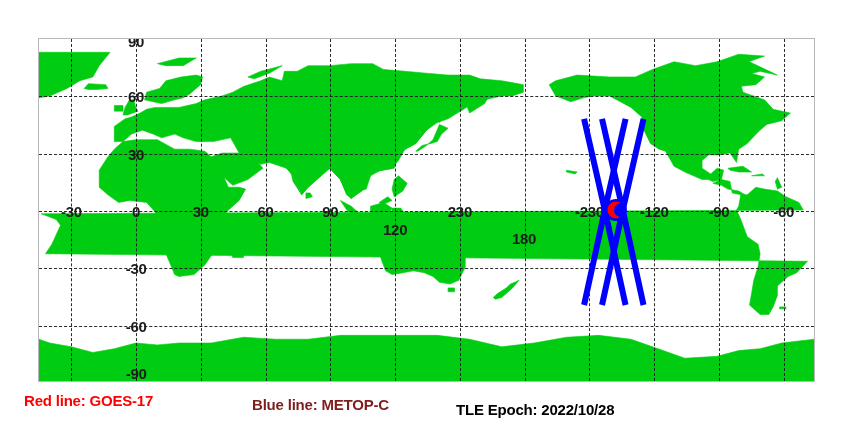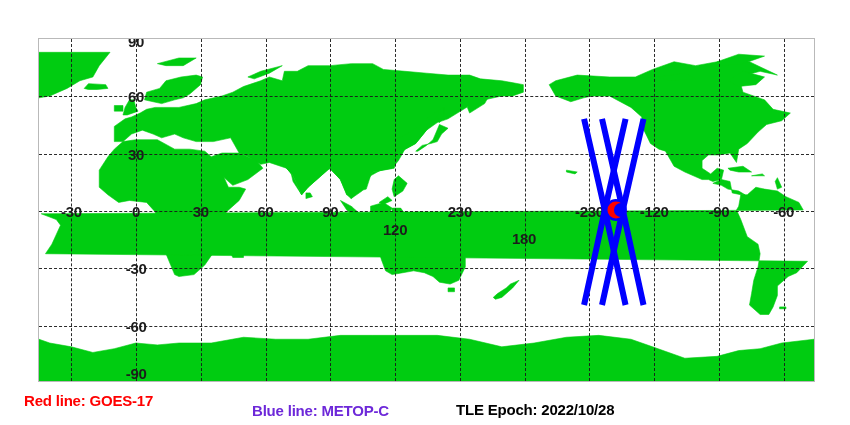--- a/index.html
+++ b/index.html
@@ -32,21 +32,21 @@
 
   
   #tracks-svg{position:absolute;left:0;top:0;width:100%;height:100%;
               display:block;pointer-events:none;}
 
   
   #legend{position:absolute;left:0;top:392px;width:680px;height:30px;}
   .legend-item{position:absolute;font-size:15px;font-weight:bold;
                white-space:nowrap;letter-spacing:-0.2px;}
   #legend-red{left:24px;top:0;color:#ff0000;}
-  #legend-blue{left:252px;top:10px;color:#6d28d9;}
+  #legend-blue{left:252px;top:4px;color:#7f1d1d;}
   #legend-epoch{left:456px;top:9px;color:#000000;}
 </style>
 </head>
 <body>
 
 <div id="app">
 
   <div id="map-frame">
     <div id="map-plot">
 

